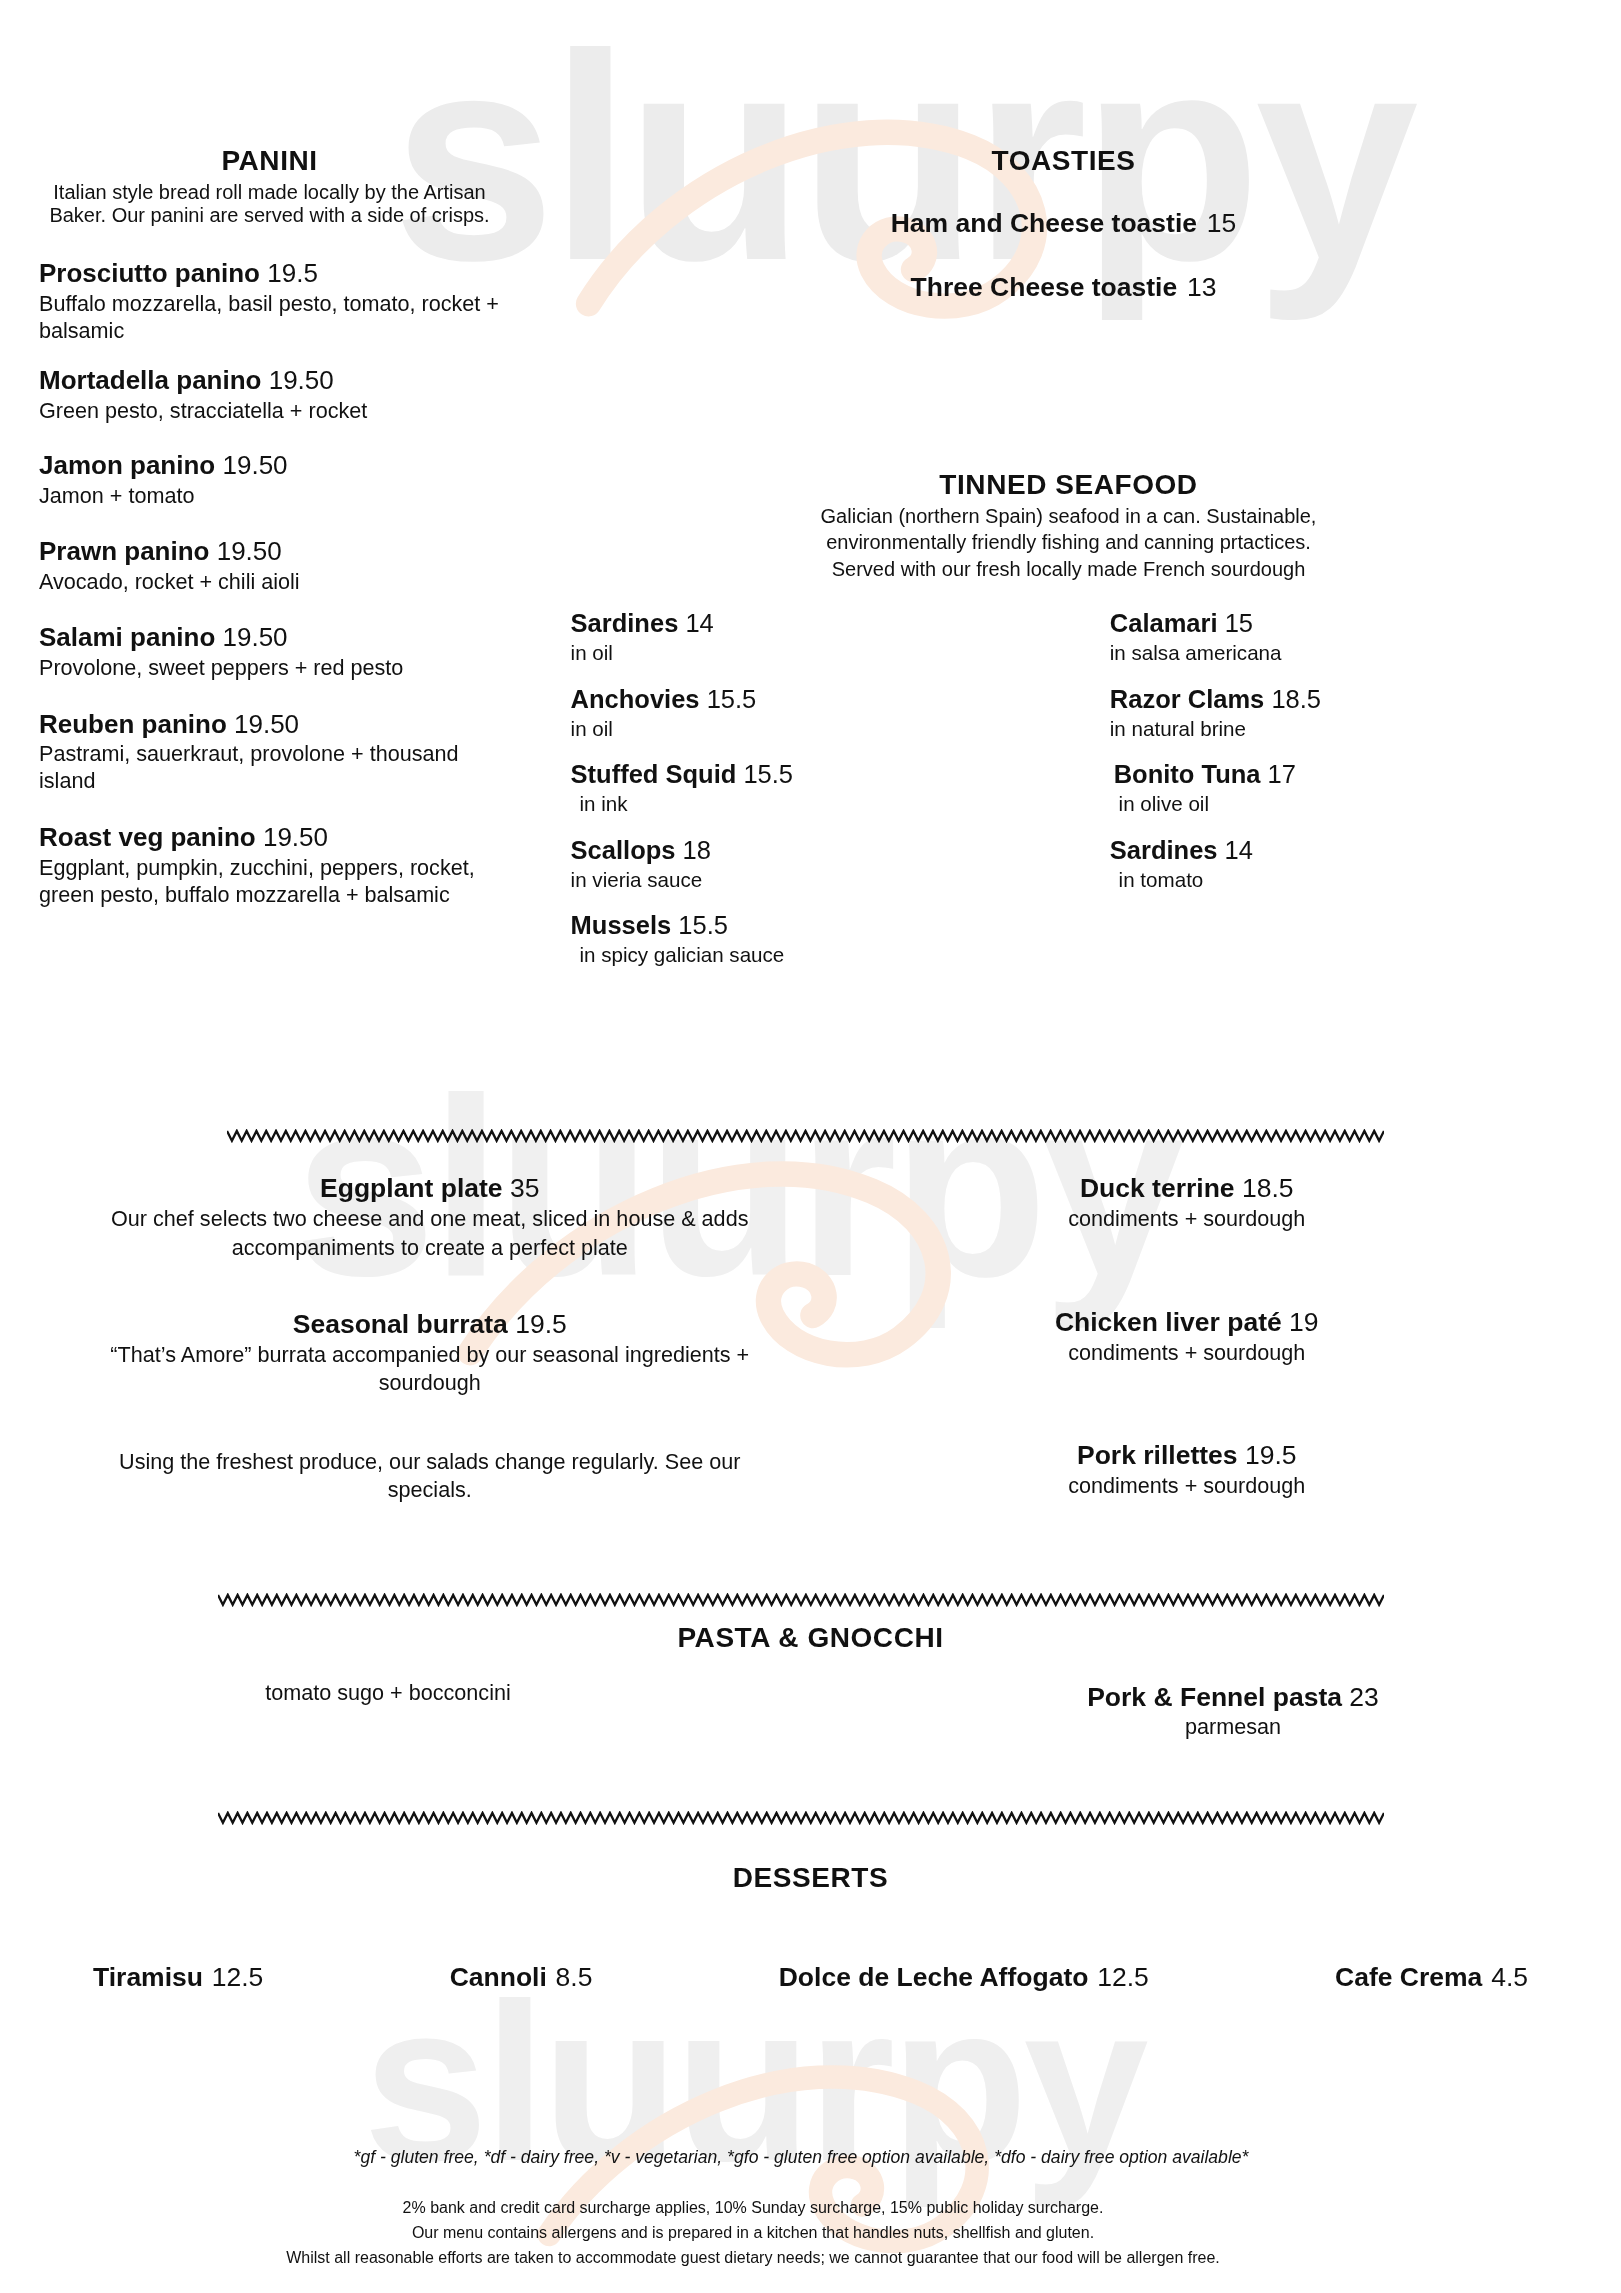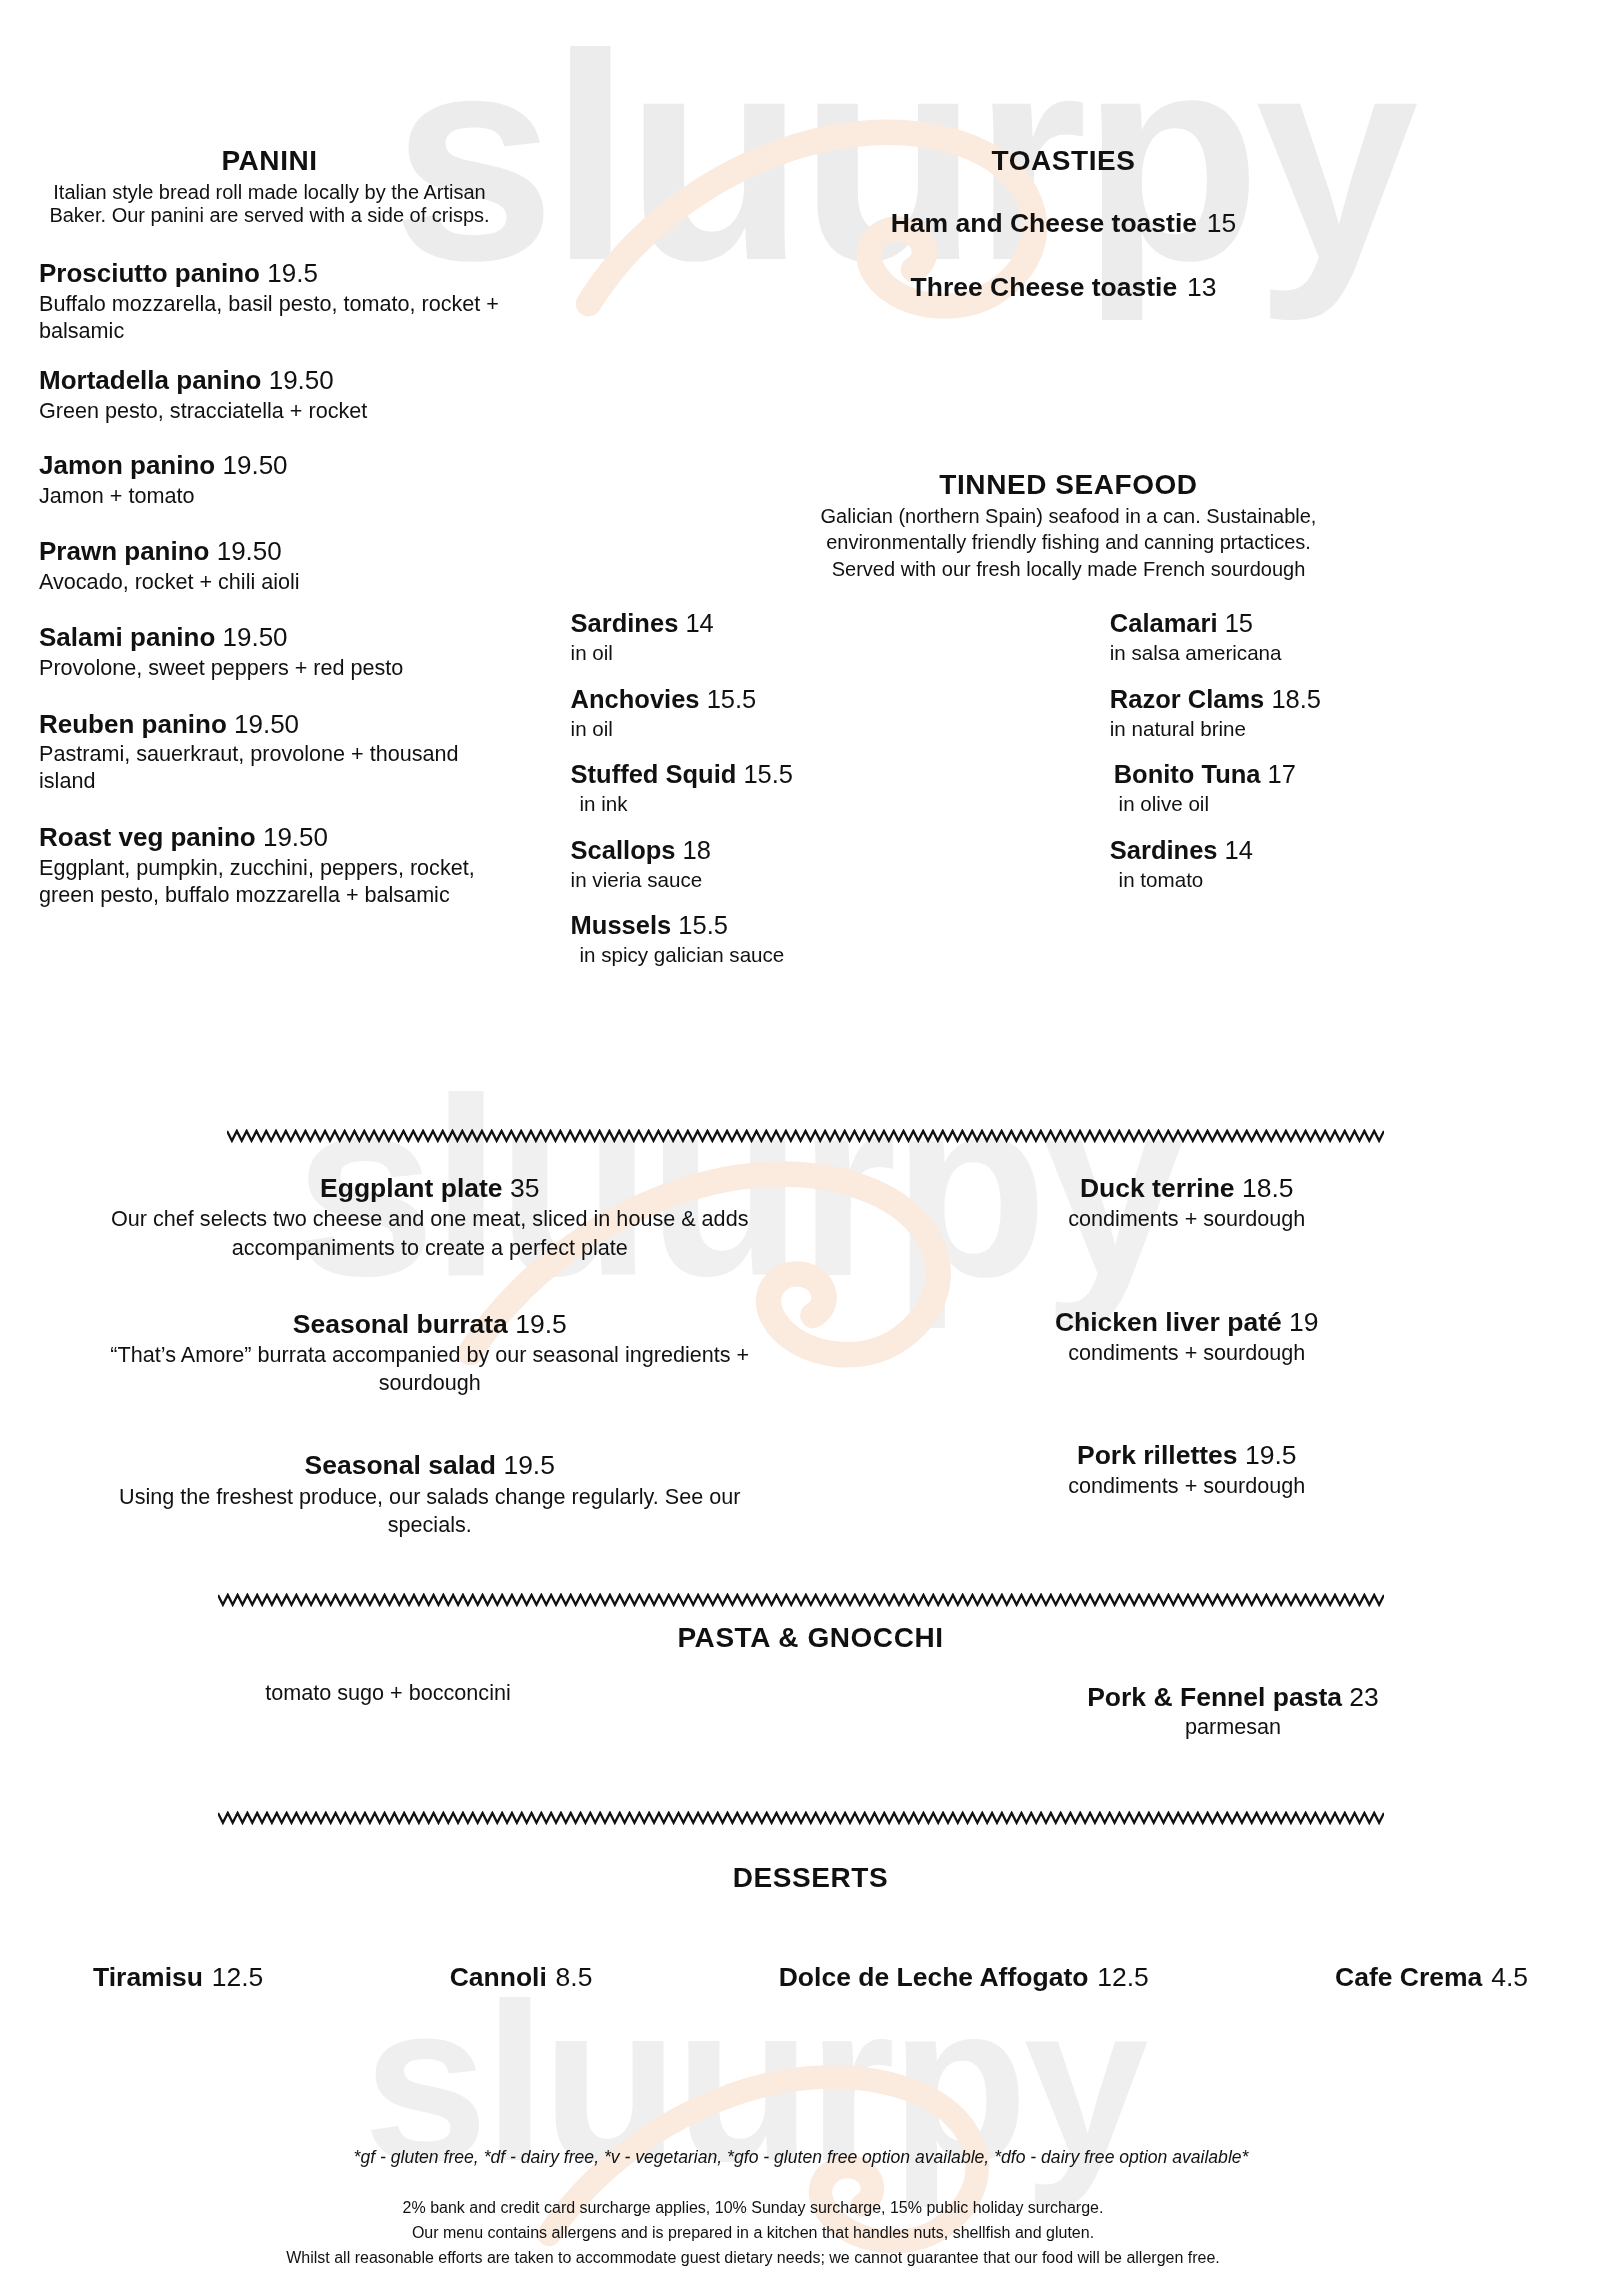--- a/index.html
+++ b/index.html
@@ -423,24 +423,20 @@
         <p class="item-desc">Our chef selects two cheese and one meat, sliced in house &amp; adds accompaniments to create a perfect plate</p>
       </div>
       <div class="block" style="margin-bottom:51px;margin-top:19px;">
         <p class="item-head">
           <span class="nm">Seasonal burrata</span>
           <span class="pr">19.5</span>
         </p>
         <p class="item-desc">“That’s Amore” burrata accompanied by our seasonal ingredients + sourdough</p>
       </div>
       <div class="block">
-        <p class="item-head">
-          <span class="nm">Seasonal salad</span>
-          <span class="pr">19.5</span>
-        </p>
         <p class="item-desc">Using the freshest produce, our salads change regularly. See our specials.</p>
       </div>
     </div>
 
     <div class="plates-col plates-right">
       <div class="block">
         <p class="item-head">
           <span class="nm">Duck terrine</span>
           <span class="pr">18.5</span>
         </p>

